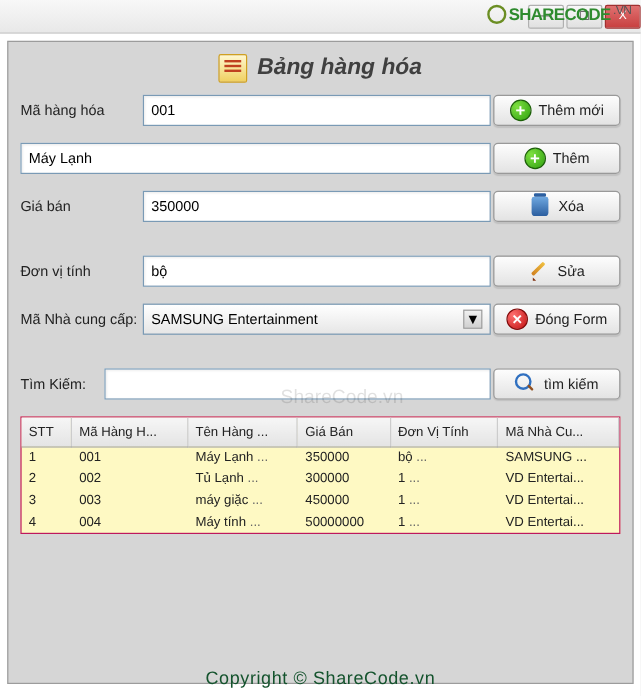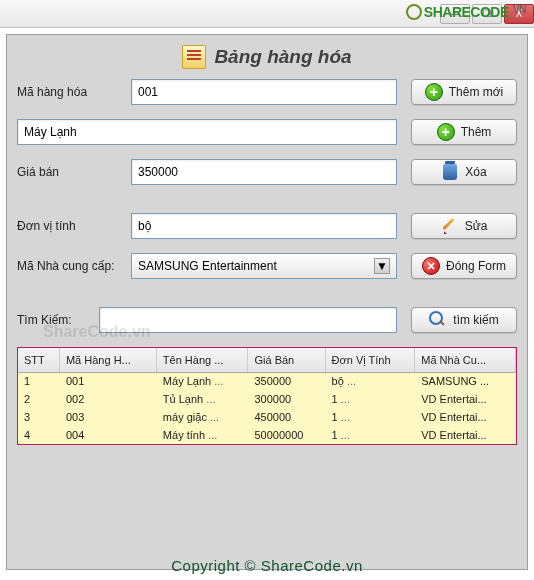--- a/index.html
+++ b/index.html
@@ -10,21 +10,21 @@
 .titlebar .winbtns { display: flex; }
 .titlebar .wbtn { width: 30px; height: 20px; background: linear-gradient(#f8f8f8,#e0e0e0); border: 1px solid #b0b0b0; border-radius: 2px; margin-left: 2px; display: flex; align-items: center; justify-content: center; font-size: 10px; color: #444; cursor: pointer; }
 .titlebar .wbtn.close { background: linear-gradient(#e07070,#c84040); color: #fff; border-color: #a03030; }
 
 .window-body { margin: 6px; border: 1px solid #9c9c9c; background: #d6d6d6; padding: 6px 10px 10px 10px; height: 536px; position: relative; }
 
 .header { display: flex; align-items: center; justify-content: center; gap: 8px; padding: 4px 0 10px 0; }
 .header .hicon { width: 24px; height: 24px; display:flex; align-items:center; justify-content:center; }
 .header h1 { font-size: 19px; font-style: italic; font-weight: bold; color: #404040; }
 
-.form-row { display: flex; align-items: center; margin-bottom: 14px; gap: 14px; }
+.form-row { display: flex; align-items: center; margin-bottom: 14px; gap: 2px; }
 .form-row .lbl { width: 100px; font-size: 12px; color: #222; }
 .form-row .inp { flex: 1; height: 26px; border: 1px solid #7a9ab5; background: #fff; padding: 0 6px; font-size: 12px; color: #000; box-shadow: inset 1px 1px 2px rgba(0,0,0,0.08); }
 .form-row .sel { flex: 1; height: 26px; border: 1px solid #7a9ab5; background: linear-gradient(#fff,#e6e6e6); padding: 0 6px; font-size: 12px; display: flex; align-items: center; justify-content: space-between; }
 .form-row .sel .arrow { width: 16px; height: 16px; border: 1px solid #999; background: linear-gradient(#f0f0f0,#d0d0d0); display:flex; align-items:center; justify-content:center; }
 .form-row.spacer { height: 6px; margin-bottom: 8px; }
 
 .btn { width: 106px; height: 26px; background: linear-gradient(#fdfdfd,#e3e3e3); border: 1px solid #999; border-radius: 4px; display: flex; align-items: center; justify-content: center; gap: 6px; font-size: 12px; color: #222; cursor: pointer; box-shadow: 0 1px 1px rgba(0,0,0,0.1); }
 .btn .bicon { width: 18px; height: 18px; display:flex; align-items:center; justify-content:center; }
 
 .icon-add { border-radius: 50%; background: radial-gradient(circle at 30% 30%, #7ee040, #2fa010); border: 1px solid #1c6008; display:flex; align-items:center; justify-content:center; }
@@ -46,21 +46,21 @@
 table { width: 100%; border-collapse: collapse; font-size: 11px; }
 th { background: linear-gradient(#f6f6f6,#e4e4e4); border-right: 1px solid #ccc; border-bottom: 1px solid #aaa; padding: 4px 6px; text-align: left; font-weight: normal; color: #222; height: 24px; }
 td { padding: 2px 6px; color: #222; height: 18px; border-right: 1px solid transparent; }
 .ellip { color:#666; }
 
 .watermark1 { position:absolute; top:4px; right:8px; font-size:14px; font-weight:bold; color:#6b8e23; display:flex; gap:2px; letter-spacing:-0.5px; }
 .watermark1 .sc { color:#2e8b2e; }
 .watermark1 .vn { color:#555; font-size:10px; font-weight:normal; }
 .watermark1 .wicon { width:16px; height:16px; border-radius:50%; border:2px solid #6b8e23; position:relative; }
 .watermark2 { position:absolute; bottom:6px; left:0; right:0; text-align:center; color:#14532d; font-size:15px; font-weight:normal; letter-spacing:0.5px; }
-.watermark3 { position:absolute; top:288px; left:0; right:0; text-align:left; color:rgba(0,0,0,0.12); font-size:16px; font-weight:bold; pointer-events:none;padding-left:36px; }
+.watermark3 { position:absolute; top:288px; left:0; right:0; text-align:center; color:rgba(0,0,0,0.12); font-size:16px; font-weight:normal; pointer-events:none;padding-left:36px; }
 </style>
 </head>
 <body>
 
 <div class="titlebar">
   <span></span>
   <div class="spacer"></div>
   <div class="winbtns">
     <div class="wbtn">—</div>
     <div class="wbtn">☐</div>

